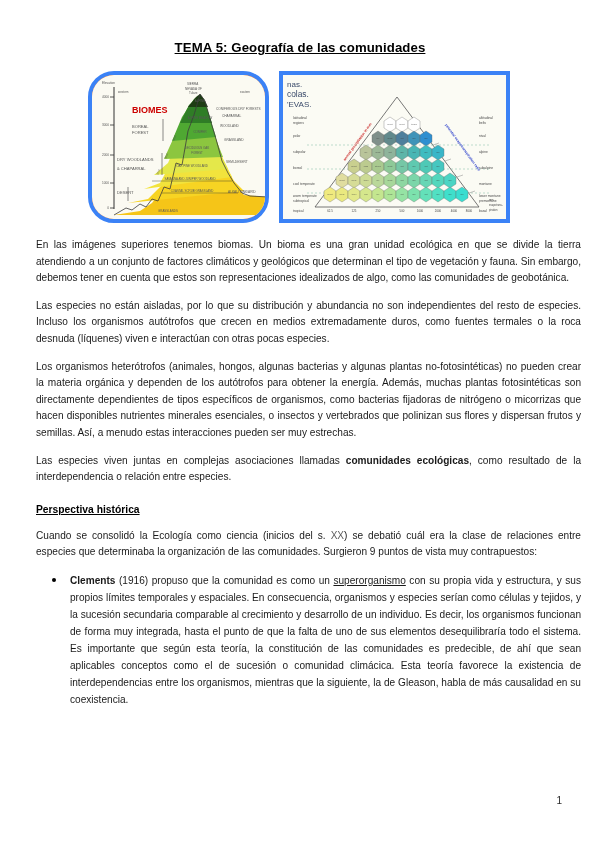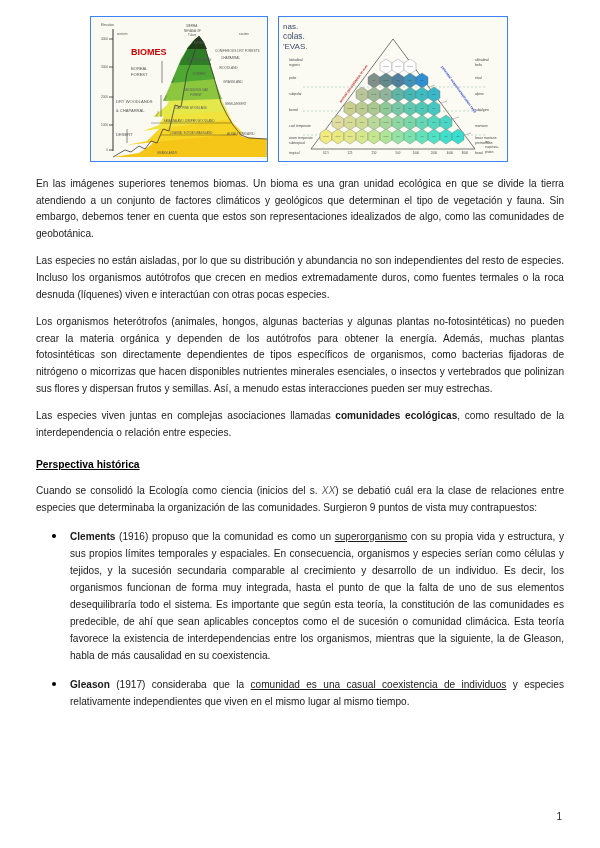--- a/index.html
+++ b/index.html
@@ -38,47 +38,47 @@
     display: flex;
     gap: 10px;
     justify-content: center;
     align-items: flex-start;
     margin-top: 16px;
     padding-left: 88px;
     padding-right: 90px;
   }
   .fig {
     position: relative;
-    border: 1px solid #3b82f6;
+    border: 4px solid #3b82f6;
     background: #fdfcf5;
     overflow: hidden;
   }
-  .fig-left { width: 176px; height: 144px; background:#f97316; }
+  .fig-left { width: 176px; height: 144px; background:#f97316;border-radius:26px; }
   .fig-right { width: 228px; height: 144px; background:#fbfbf4; }
 
   
   .fig-left svg, .fig-right svg { display:block; }
   .blurtext { font-family:"Liberation Sans", sans-serif; fill:#575757; }
 
   
   .content {
-    padding: 0 36px 0 36px;
+    padding: 0 19px 0 36px;
     margin-top: 14px;
   }
   p.para {
     font-size: 10.1px;
     line-height: 16.6px;
     text-align: justify;
     margin: 0 0 11px 0;
     color: #1a1a1a;
   }
   p.para.last { margin-bottom: 0; }
   .b { font-weight: bold; }
   .u { text-decoration: underline; }
-  .gray { color:#5c5c5c;font-style:italic; }
+  .gray { color:#5c5c5c; }
   h2.section {
     font-size: 10.3px;
     font-weight: bold;
     text-decoration: underline;
     margin: 18px 0 13px 0;
   }
   ul.bullets {
     margin: 0;
     padding: 0 0 0 0;
     list-style: none;
@@ -108,20 +108,21 @@
     bottom: 42px;
     font-size: 10px;
     color: #2a2a2a;
   }
 </style>
 </head>
 <body>
 
 <div class="page">
 
+  <h1 class="doc-title">TEMA 5: Geografía de las comunidades</h1>
 
   <div class="figures">
 
     <div class="fig fig-left">
       <svg width="176" height="144" viewBox="0 0 176 144">
         <rect x="0" y="0" width="176" height="144" fill="#fbfaf2"></rect>
 
         <line x1="22" y1="12" x2="22" y2="134" stroke="#333" stroke-width="1"></line>
         <g stroke="#333" stroke-width="0.8">
           <line x1="18" y1="22" x2="22" y2="22"></line>
@@ -398,20 +399,19 @@
 
     <p class="para last"><span>Las especies viven juntas en complejas asociaciones llamadas </span><span class="b">comunidades ecológicas</span><span>, como resultado de la interdependencia o relación entre especies.</span></p>
 
     <h2 class="section">Perspectiva histórica</h2>
 
     <p class="para"><span>Cuando se consolidó la Ecología como ciencia (inicios del s. </span><span class="gray">XX</span><span>) se debatió cuál era la clase de relaciones entre especies que determinaba la organización de las comunidades. Surgieron 9 puntos de vista muy contrapuestos:</span></p>
 
     <ul class="bullets">
       <li><span class="b">Clements</span><span> (1916) propuso que la comunidad es como un </span><span class="u">superorganismo</span><span> con su propia vida y estructura, y sus propios límites temporales y espaciales. En consecuencia, organismos y especies serían como células y tejidos, y la sucesión secundaria comparable al crecimiento y desarrollo de un individuo. Es decir, los organismos funcionan de forma muy integrada, hasta el punto de que la falta de uno de sus elementos desequilibraría todo el sistema. Es importante que según esta teoría, la constitución de las comunidades es predecible, de ahí que sean aplicables conceptos como el de sucesión o comunidad climácica. Esta teoría favorece la existencia de interdependencias entre los organismos, mientras que la siguiente, la de Gleason, habla de más causalidad en su coexistencia.</span></li>
 
-      <li><span class="b">Gleason</span><span> (1917) consideraba que la </span><span class="u">comunidad es una casual coexistencia de individuos</span><span> y especies relativamente independientes que viven en el mismo lugar al mismo tiempo.</span></li>
     </ul>
 
   </div>
 
   <div class="pagenum">1</div>
 
 </div>
 
 </body></html>

